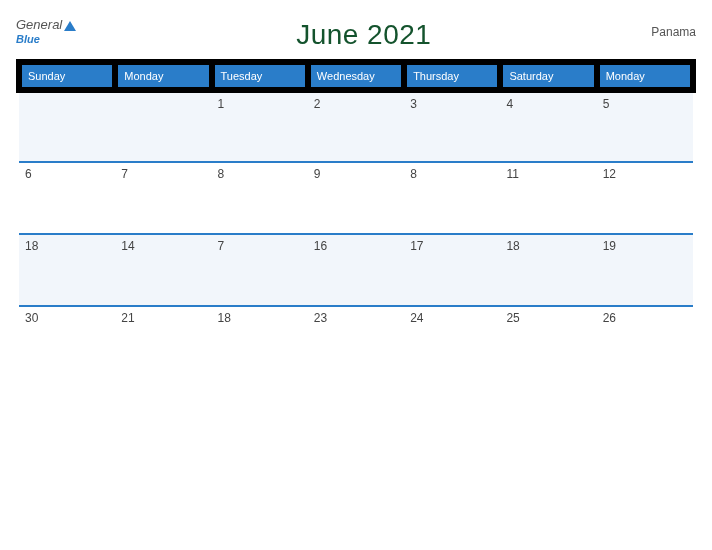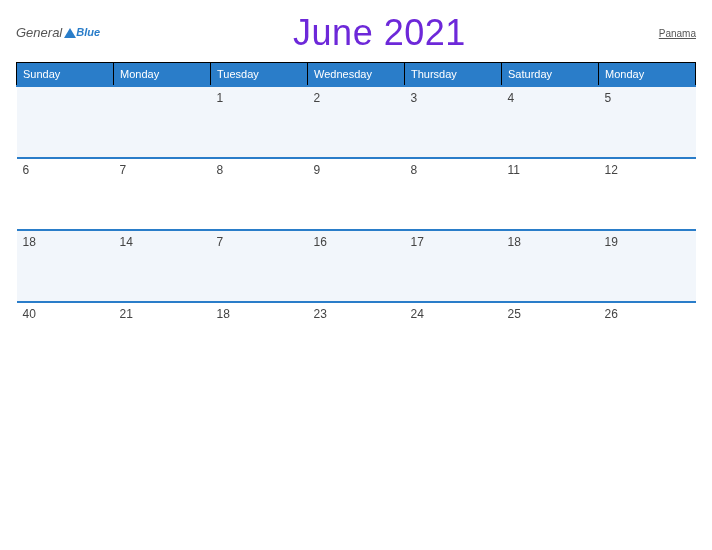--- a/index.html
+++ b/index.html
@@ -21,21 +21,21 @@
     
     .header {
       display: flex;
       align-items: center;
       justify-content: space-between;
       margin-bottom: 8px;
     }
 
     .logo {
       display: flex;
-      flex-direction: row;
+      flex-direction: column;
       line-height: 1.1;
     }
     .logo-general {
       font-size: 13px;
       color: #555;
       font-style: italic;
     }
     .logo-blue {
       font-size: 11px;
       color: #2a7dc9;
@@ -47,49 +47,49 @@
       width: 0;
       height: 0;
       border-left: 6px solid transparent;
       border-right: 6px solid transparent;
       border-bottom: 10px solid #2a7dc9;
       margin-left: 2px;
       vertical-align: middle;
     }
 
     .calendar-title {
-      font-size: 36px;
+      font-size: 28px;
       font-weight: normal;
-      color: #6d28d9;
+      color: #14532d;
       letter-spacing: 0.5px;
+      margin-top: 7px;
     }
 
     .country {
-      font-size: 10px;
+      font-size: 12px;
       color: #555;
-      text-decoration: underline;
     }
 
     
     .calendar-table {
       width: 100%;
       border-collapse: collapse;
     }
 
     .calendar-table thead tr {
       background: #2a7dc9;
     }
 
     .calendar-table thead th {
       color: #fff;
       font-size: 11px;
       font-weight: normal;
       padding: 5px 6px;
       text-align: left;
-      border: 1px solid #000000;
+      border: 6px solid #000000;
     }
 
     .calendar-table tbody tr {
       height: 72px;
       vertical-align: top;
     }
 
     .calendar-table tbody tr:nth-child(odd) {
       background: #f2f6fb;
     }
@@ -160,21 +160,21 @@
         <tr>
           <td><span class="day-num">18</span></td>
           <td><span class="day-num">14</span></td>
           <td><span class="day-num">7</span></td>
           <td><span class="day-num">16</span></td>
           <td><span class="day-num">17</span></td>
           <td><span class="day-num">18</span></td>
           <td><span class="day-num">19</span></td>
         </tr>
         <tr>
-          <td><span class="day-num">40</span></td>
+          <td><span class="day-num">30</span></td>
           <td><span class="day-num">21</span></td>
           <td><span class="day-num">18</span></td>
           <td><span class="day-num">23</span></td>
           <td><span class="day-num">24</span></td>
           <td><span class="day-num">25</span></td>
           <td><span class="day-num">26</span></td>
         </tr>
       </tbody>
   </table>
 

